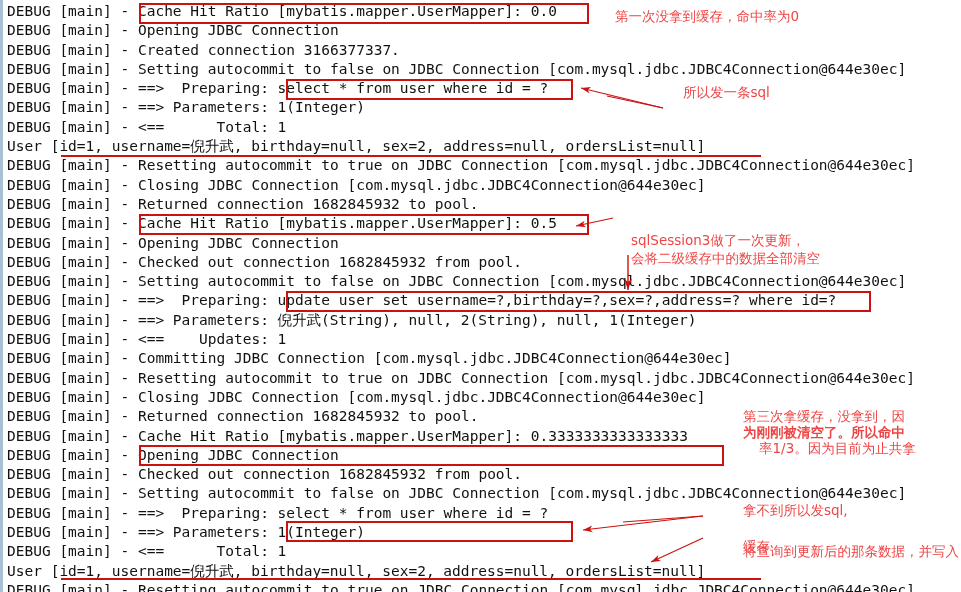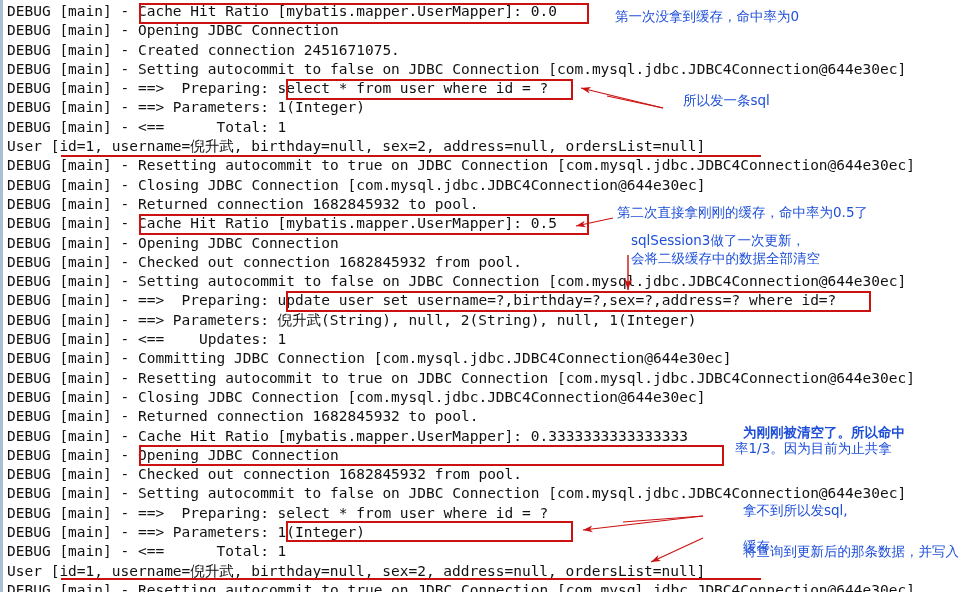--- a/index.html
+++ b/index.html
@@ -33,21 +33,21 @@
   }
   
   .overlay{
     position:absolute;
     top:0;left:0;
     width:961px;height:592px;
     pointer-events:none;
   }
   .note{
     position:absolute;
-    color:#1d4ed8;
+    color:#ef4444;
     font-family:"DejaVu Sans","Liberation Sans",sans-serif;
     font-size:13.5px;
     line-height:17px;
     white-space:pre;
     font-weight:400;
   }
   .hl-box{
     position:absolute;
     border:2px solid #cc1111;
     box-sizing:border-box;
@@ -65,21 +65,21 @@
   }
 </style>
 </head>
 <body>
 
 <div id="console">
 
   <div class="log-lines">
       <div class="log-line">DEBUG [main] - Cache Hit Ratio [mybatis.mapper.UserMapper]: 0.0</div>
       <div class="log-line">DEBUG [main] - Opening JDBC Connection</div>
-      <div class="log-line">DEBUG [main] - Created connection 2451671075.</div>
+      <div class="log-line">DEBUG [main] - Created connection 3166377337.</div>
       <div class="log-line">DEBUG [main] - Setting autocommit to false on JDBC Connection [com.mysql.jdbc.JDBC4Connection@644e30ec]</div>
       <div class="log-line">DEBUG [main] - ==&gt;  Preparing: select * from user where id = ?</div>
       <div class="log-line">DEBUG [main] - ==&gt; Parameters: 1(Integer)</div>
       <div class="log-line">DEBUG [main] - &lt;==      Total: 1</div>
       <div class="log-line">User [id=1, username=倪升武, birthday=null, sex=2, address=null, ordersList=null]</div>
       <div class="log-line">DEBUG [main] - Resetting autocommit to true on JDBC Connection [com.mysql.jdbc.JDBC4Connection@644e30ec]</div>
       <div class="log-line">DEBUG [main] - Closing JDBC Connection [com.mysql.jdbc.JDBC4Connection@644e30ec]</div>
       <div class="log-line">DEBUG [main] - Returned connection 1682845932 to pool.</div>
       <div class="log-line">DEBUG [main] - Cache Hit Ratio [mybatis.mapper.UserMapper]: 0.5</div>
       <div class="log-line">DEBUG [main] - Opening JDBC Connection</div>
@@ -129,28 +129,28 @@
       <path d="M625,255 L625,290" stroke="#cc1111" stroke-width="1.4" fill="none" marker-end="url(#ah)"></path>
 
       <path d="M700,516 L580,530" stroke="#cc1111" stroke-width="1.2" fill="none" marker-end="url(#ah)"></path>
       <path d="M700,516 L620,522" stroke="#cc1111" stroke-width="1.2" fill="none"></path>
 
       <path d="M700,538 L648,562" stroke="#cc1111" stroke-width="1.2" fill="none" marker-end="url(#ah)"></path>
     </svg>
 
     <div class="note" style="left:612px;top:8px;">第一次没拿到缓存，命中率为0</div>
 
-    <div class="note" style="left:680px;top:92px;">所以发一条sql</div>
+    <div class="note" style="left:680px;top:84px;">所以发一条sql</div>
 
-    <div class="note" style="left:614px;top:204px;">第二次直接拿刚刚的缓存，命中率为0.5了</div>
 
     <div class="note" style="left:628px;top:232px;">sqlSession3做了一次更新，</div>
     <div class="note" style="left:628px;top:250px;">会将二级缓存中的数据全部清空</div>
 
+    <div class="note" style="left:740px;top:408px;">第三次拿缓存，没拿到，因</div>
     <div class="note" style="left:740px;top:424px;font-weight:bold;">为刚刚被清空了。所以命中</div>
-    <div class="note" style="left:732px;top:440px;text-align:center;">率1/3。因为目前为止共拿</div>
+    <div class="note" style="left:756px;top:440px;text-align:center;">率1/3。因为目前为止共拿</div>
 
     <div class="note" style="left:740px;top:502px;">拿不到所以发sql,</div>
     <div class="note" style="left:740px;top:520px;margin-top:23px;">将查询到更新后的那条数据，并写入</div>
     <div class="note" style="left:740px;top:538px;text-align:center;">缓存</div>
 
   </div>
 </div>
 
 </body></html>

